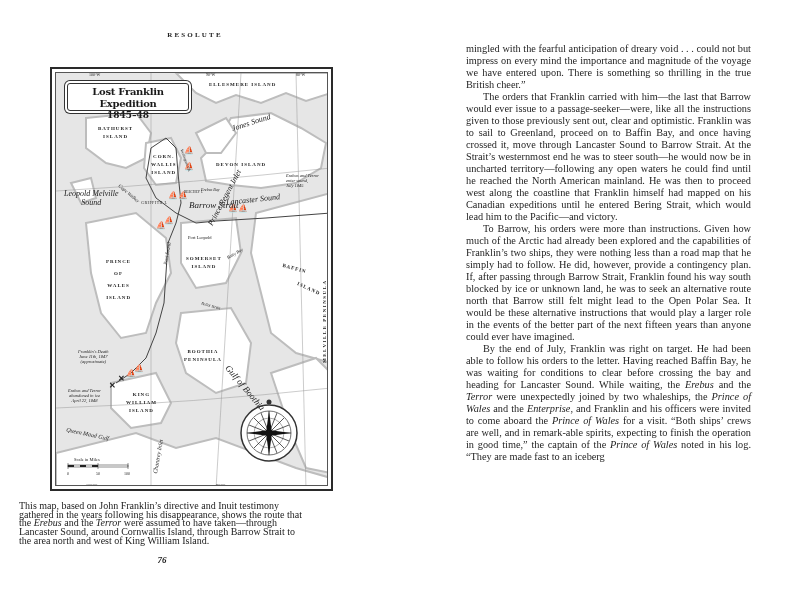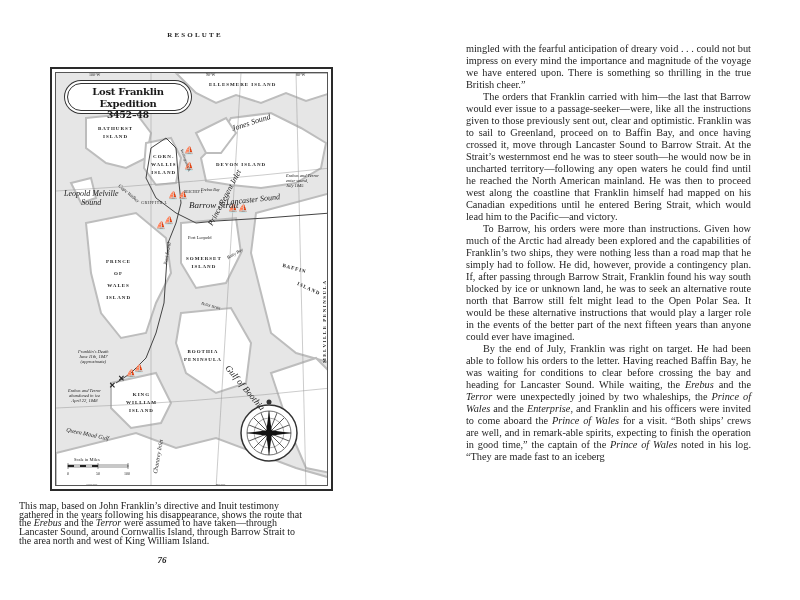--- a/index.html
+++ b/index.html
@@ -31,21 +31,21 @@
     }
     .map-inner {
       position: relative; width: 100%; height: 100%;
       border: 1px solid #555; background: #e6e6e6; overflow: hidden;
     }
     .map-inner svg { position: absolute; left: 0; top: 0; }
 
     .map-title-box {
       position: absolute; left: 11px; top: 10px; width: 122px; height: 28px;
       background: #fff; border: 1px solid #333; text-align: center;
-      border-radius: 14px;
+      border-radius: 3px;
       box-shadow: 0 0 0 2px #fff, 0 0 0 3px #333;
     }
     .map-title { font-size: 10px; font-weight: bold; line-height: 12px; margin-top: 2px; font-family: "DejaVu Serif", serif; letter-spacing: -0.3px; }
     .map-years { font-size: 9px; font-weight: bold; line-height: 11px; font-family: "DejaVu Serif", serif; }
 
     .lbl { position: absolute; font-family: "Liberation Serif", serif; color: #222; white-space: nowrap; }
     .caps { font-size: 5px; letter-spacing: 1px; font-weight: bold; text-align: center; line-height: 8px; }
     .ital { font-style: italic; font-size: 8px; }
     .sm { font-size: 4px; }
     .note { font-style: italic; font-size: 4.5px; text-align: center; line-height: 5px; }
@@ -151,21 +151,21 @@
           <rect x="12" y="0" width="6" height="2" fill="#222"></rect>
           <rect x="24" y="0" width="6" height="2" fill="#222"></rect>
           <line x1="0" y1="-2" x2="0" y2="4" stroke="#222" stroke-width="0.5"></line>
           <line x1="30" y1="-2" x2="30" y2="4" stroke="#222" stroke-width="0.5"></line>
           <line x1="60" y1="-2" x2="60" y2="4" stroke="#222" stroke-width="0.5"></line>
         </g>
       </svg>
 
       <div class="map-title-box">
         <div class="map-title">Lost Franklin Expedition</div>
-        <div class="map-years">3452–48</div>
+        <div class="map-years">1845–48</div>
       </div>
 
       <div class="lbl caps" style="left:153px;top:8px;">ELLESMERE ISLAND</div>
       <div class="lbl caps" style="left:42px;top:52px;white-space:pre;">BATHURST
 ISLAND</div>
       <div class="lbl ital" style="left:175px;top:45px;transform:rotate(-18deg);">Jones Sound</div>
       <div class="lbl caps" style="left:95px;top:80px;white-space:pre;">CORN-
 WALLIS
 ISLAND</div>
       <div class="lbl caps" style="left:160px;top:88px;">DEVON ISLAND</div>

